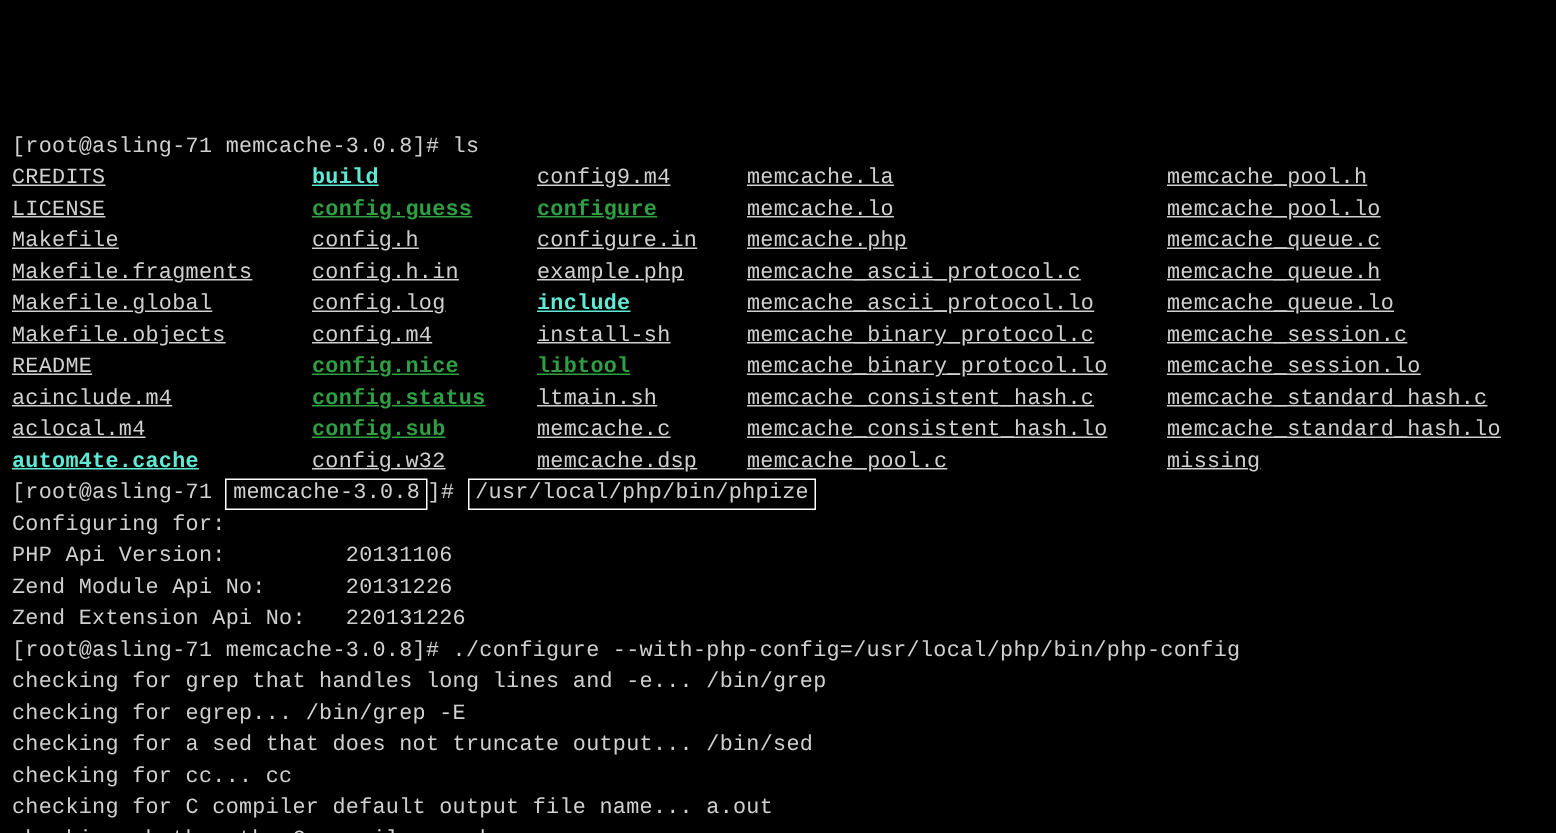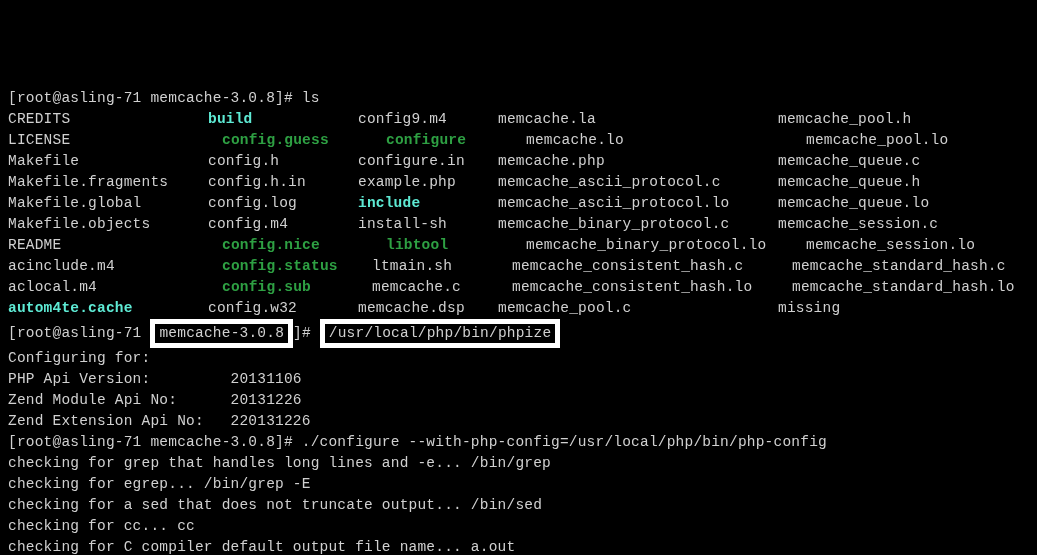--- a/index.html
+++ b/index.html
@@ -7,30 +7,30 @@
       color: #d0d0d0;
       font-family: "Consolas", "Courier New", monospace;
       font-size: 14.5px;
       line-height: 1.45;
       margin: 0;
       padding: 4px 8px;
       white-space: pre;
       letter-spacing: 0.2px;
     }
     .row { display: block; }
-    .cell { display: inline-block; }
+    .cell { display: inline-block; text-decoration: underline; }
     .c1 { width: 200px; }
     .c2 { width: 150px; }
     .c3 { width: 140px; }
     .c4 { width: 280px; }
     .c5 { }
     .blue  { color: #5eead4; font-weight: bold; }
-    .green { color: #2ea043; font-weight: bold; margin-left: 14px; }
+    .green { color: #2ea043; font-weight: bold; }
     .box {
-      border: 5px solid #ffffff;
+      border: 1px solid #ffffff;
       padding: 0 4px;
       display: inline-block;
       line-height: 1.3;
     }
     .free { white-space: pre; }
   </style>
 </head>
 <body>
 
 

